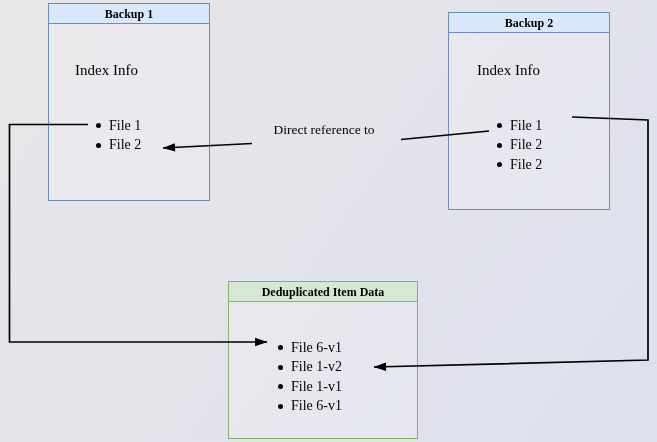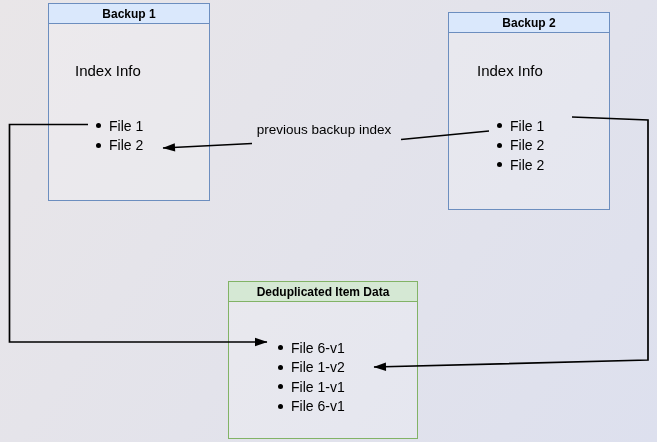--- a/index.html
+++ b/index.html
@@ -17,20 +17,21 @@
   body{
     font-family:"Liberation Sans","DejaVu Sans",sans-serif;
     color:var(--ink);
     background:#e6e4e8;
   }
   .canvas{
     position:relative;
     width:657px;height:442px;
     background:linear-gradient(125deg,var(--bg-from) 0%,var(--bg-to) 100%);
     overflow:hidden;
+    font-family:Liberation Serif, serif;
   }
   .box{
     position:absolute;
     border:1.5px solid;
     background:rgba(255,255,255,0.18);
   }
   .box.blue{border-color:var(--blue-stroke);}
   .box.green{border-color:var(--green-stroke);}
   .box-header{
     position:absolute;left:0;top:0;right:0;
@@ -135,21 +136,21 @@
         <span>File 1-v1</span>
       </div>
       <div class="li">
         <span class="dot"></span>
         <span>File 6-v1</span>
       </div>
     </div>
   </div>
 
   <div class="annotation">
-    <div>previous backup index</div>
+    <div>Direct reference to</div>
   </div>
 
   <svg class="connectors" viewBox="0 0 657 442" aria-hidden="true">
     <defs>
       <marker id="arrow" markerUnits="userSpaceOnUse" markerWidth="14" markerHeight="10" refX="12.5" refY="5" orient="auto">
         <path d="M0.5,0.8 L13,5 L0.5,9.2 Z"></path>
       </marker>
     </defs>
 
     <path d="M489,131 L401,139.5"></path>

